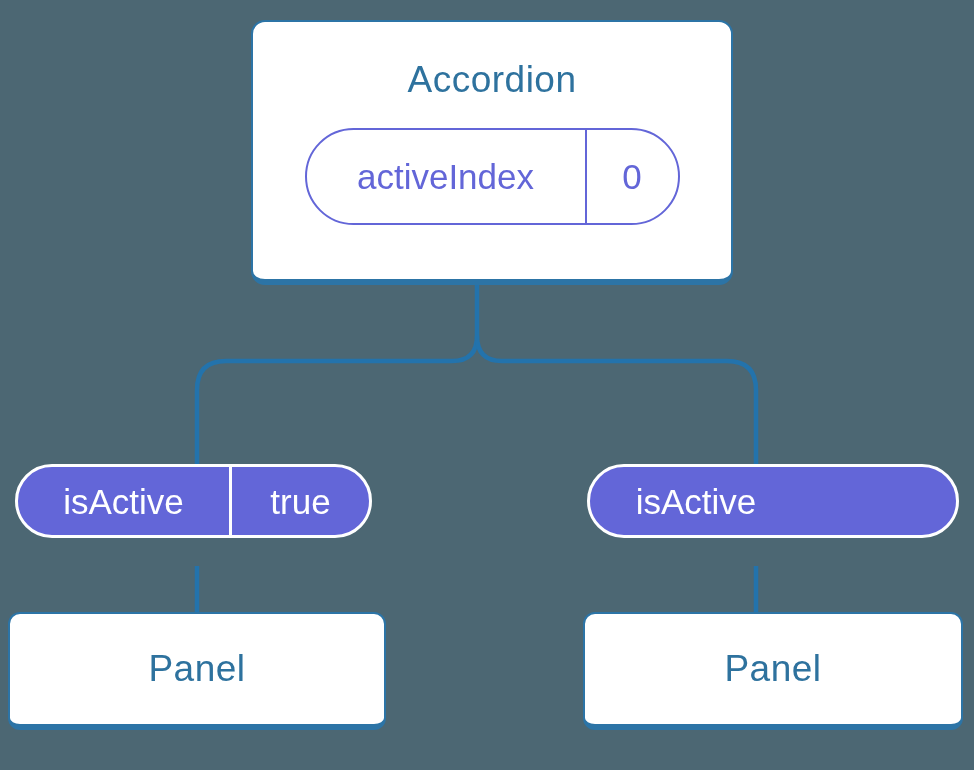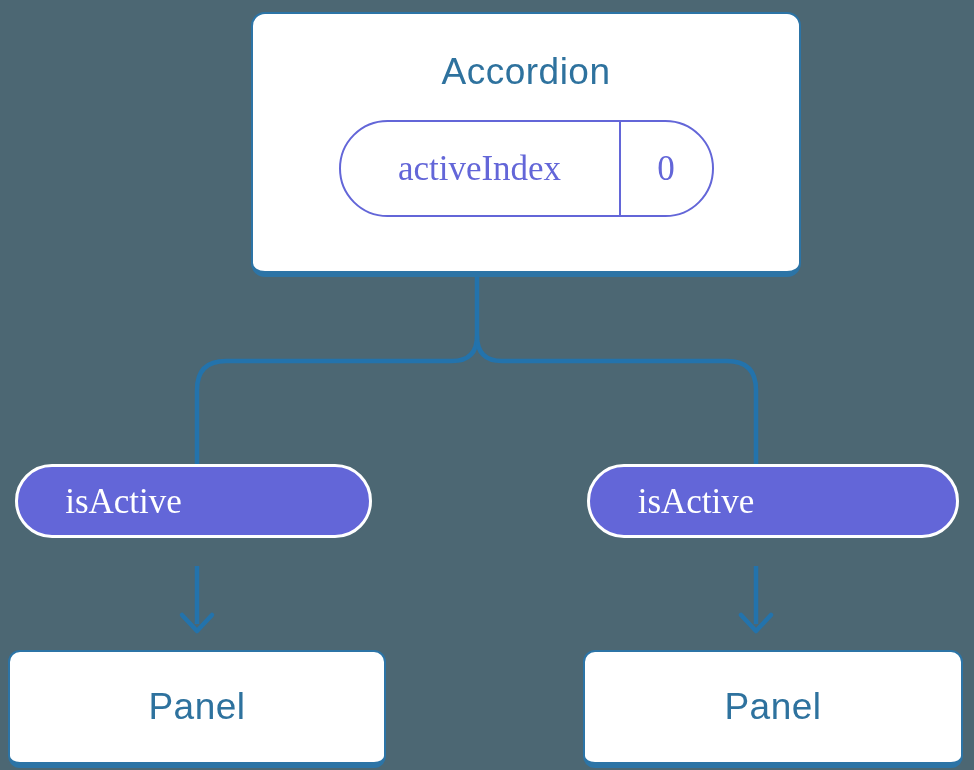--- a/index.html
+++ b/index.html
@@ -38,41 +38,40 @@
   }
   .card{
     position:absolute;
     box-sizing:border-box;
     background:var(--light);
     border:2px solid var(--card-border);
     border-bottom-width:6px;
     border-radius:14px;
   }
   .root-card{
-    left:251px;top:12px;
-    width:550px;height:265px;
+    left:251px;top:20px;
+    width:482px;height:265px;
     display:flex;
     flex-direction:column;
     align-items:center;
   }
   .card-title{
     margin-top:36px;
     font-size:37px;
     font-weight:500;
     color:var(--heading);
     line-height:1.2;
     letter-spacing:0.5px;
   }
   .pill{
     box-sizing:border-box;
     display:flex;
     align-items:stretch;
     border-radius:999px;
     overflow:hidden;
-    font-family:Liberation Serif, serif;
   }
   .pill .cell{
     display:flex;
     align-items:center;
     justify-content:center;
     font-size:35px;
     line-height:1;
   }
   .pill .value-cell{flex:1;}
   .pill.outline{
@@ -89,21 +88,21 @@
     border:3px solid var(--light);
     background:var(--purple);
     color:var(--light);
   }
   .pill.filled .value-cell{border-left:3px solid var(--light);}
   .pill-left{left:15px;top:464px;width:357px;}
   .pill-left .name-cell{width:211px;}
   .pill-right{left:587px;top:464px;width:372px;}
   .pill-right .name-cell{width:212px;}
   .panel{
-    top:650px;height:118px;
+    top:612px;height:118px;
     border-radius:12px;
     display:flex;
     align-items:center;
     justify-content:center;
   }
   .panel .card-title{margin-top:0;}
   .panel-left{left:8px;width:378px;}
   .panel-right{left:583px;width:380px;}
 </style>
 </head>
@@ -123,20 +122,21 @@
   <div class="card root-card">
     <div class="card-title">Accordion</div>
     <div class="pill outline">
       <span class="cell name-cell">activeIndex</span>
       <span class="cell value-cell">0</span>
     </div>
   </div>
 
   <div class="pill filled pill-left">
     <span class="cell name-cell">isActive</span>
+    <span class="cell value-cell">true</span>
   </div>
 
   <div class="pill filled pill-right">
     <span class="cell name-cell">isActive</span>
   </div>
 
   <div class="card panel panel-left">
     <div class="card-title">Panel</div>
   </div>
 

